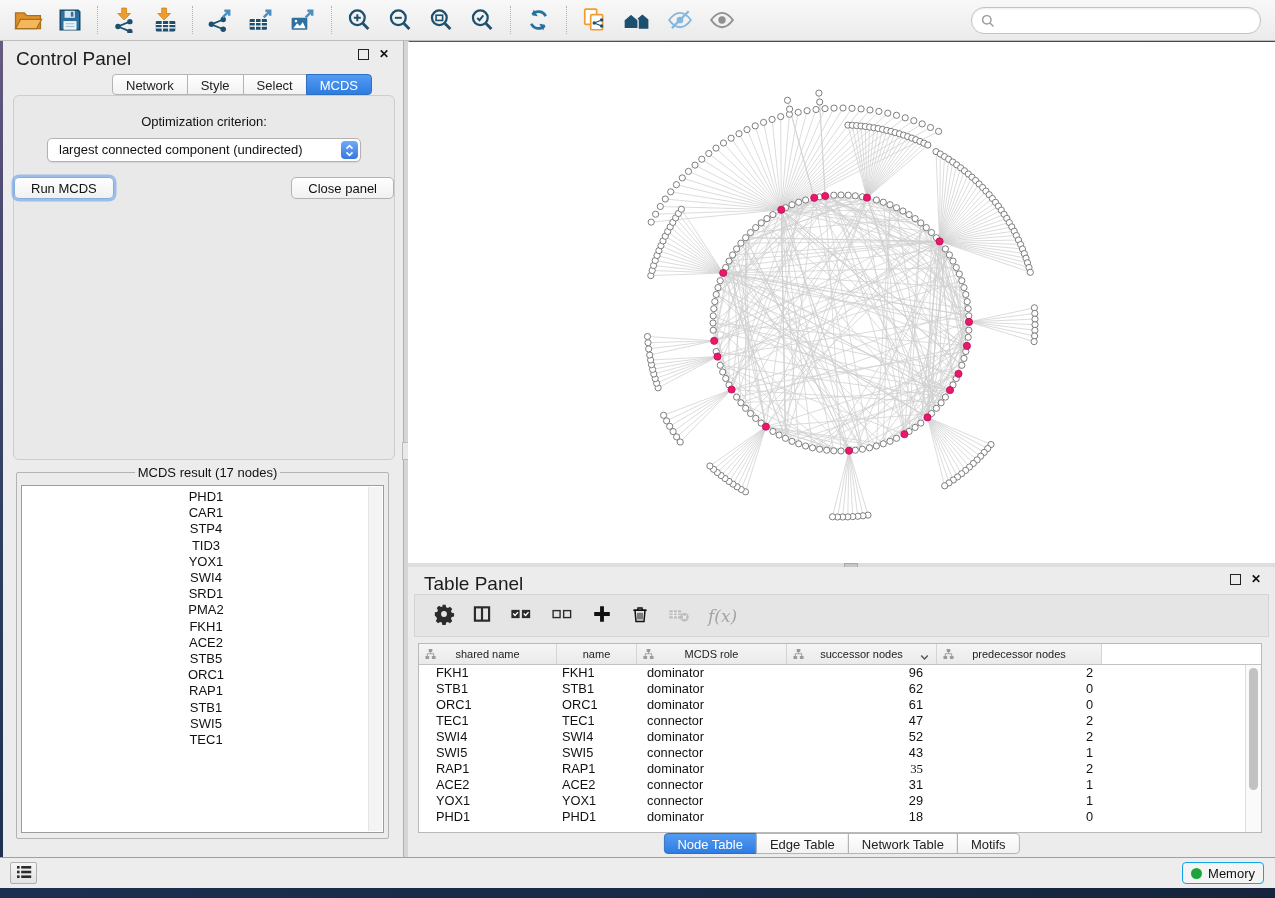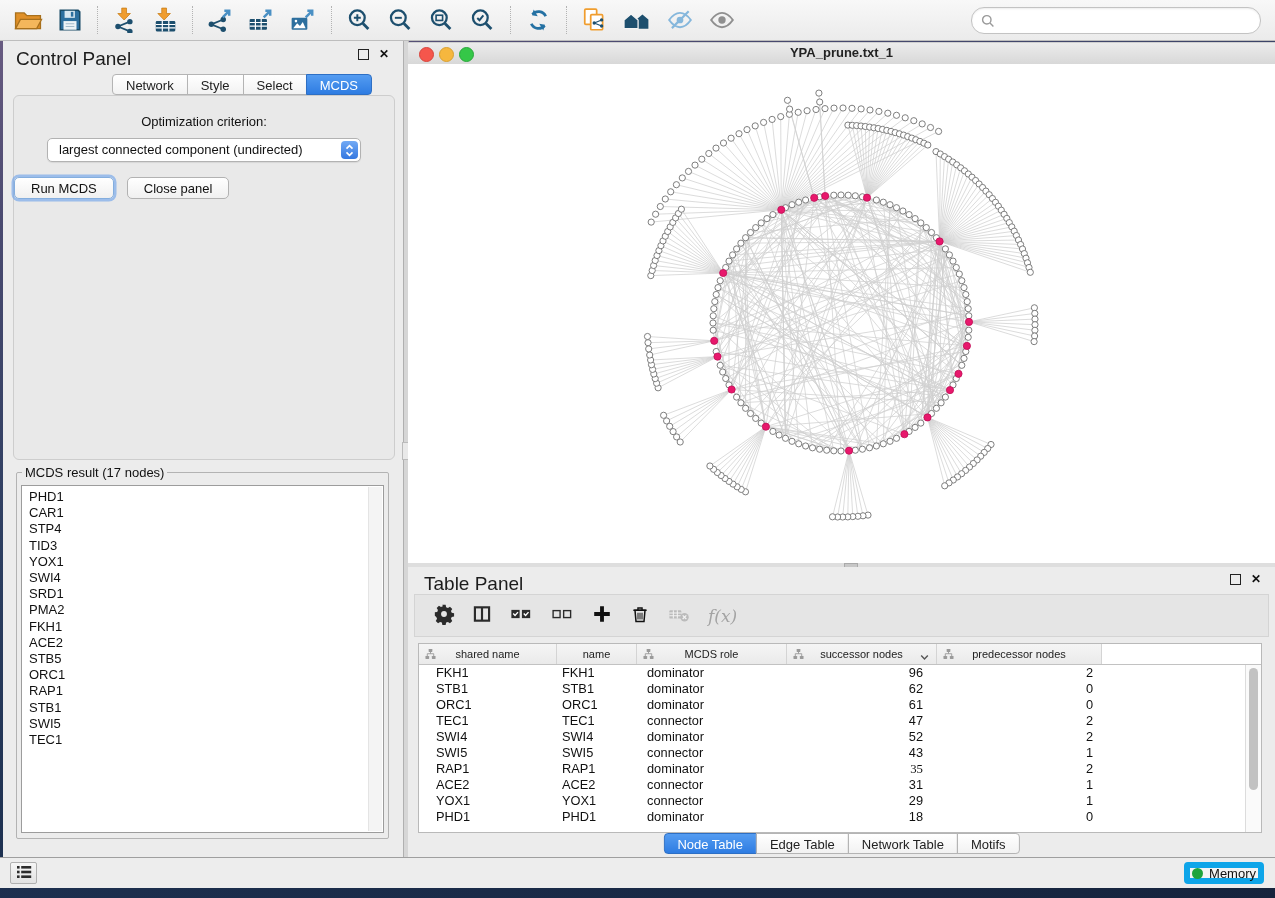--- a/index.html
+++ b/index.html
@@ -43,27 +43,27 @@
   #cp-tabs{position:absolute;top:33px;left:50%;transform:translateX(-50%);z-index:2;margin-left:39px;}
 
   .cp-inner{position:absolute;top:54px;left:10px;right:8px;height:363px;background:#e9e9e9;
     border:1px solid #cdcdcd;border-radius:6px;}
   .opt-label{margin-top:18px;text-align:center;font-size:13px;color:#111;}
   .dropdown{position:relative;width:312px;height:22px;margin:9px auto 0;background:#fff;
     border:1px solid #b2b2b2;border-radius:5px;box-shadow:0 1px 1px rgba(0,0,0,.08);}
   .dd-text{position:absolute;left:11px;top:3px;font-size:13px;color:#111;white-space:nowrap;}
   .dd-step{position:absolute;right:2px;top:2px;width:17px;height:18px;border-radius:4px;
     background:linear-gradient(#72aaf5,#3578e0);display:flex;align-items:center;justify-content:center;}
-  .btn-row{display:flex;justify-content:flex-start;gap:13px;margin-top:15px;}
+  .btn-row{display:flex;justify-content:space-between;gap:13px;margin-top:15px;}
   .mac-btn{height:22px;padding:0 16px;font:13px "Liberation Sans",sans-serif;color:#111;
     background:linear-gradient(#ffffff,#f0f0f0);border:1px solid #b2b2b2;border-radius:5px;}
   .mac-btn.focus{box-shadow:0 0 0 2.5px rgba(105,160,235,.6);border-color:#84aede;}
 
   .mcds-result{position:absolute;left:13px;right:14px;top:424px;bottom:19px;margin:0;
-    border:1px solid #b3b3b3;border-radius:2px;padding:0;}
+    border:1px solid #b3b3b3;border-radius:2px;padding:0;text-align:center;}
   .mcds-result legend{font-size:13px;color:#111;margin-left:5px;padding:0 3px;}
   .result-list{position:absolute;left:4px;right:4px;top:5px;bottom:5px;background:#fff;
     border:1px solid #9c9c9c;overflow:hidden;}
   #mcds-items{padding:3px 0 0 7px;}
   .mcds-item{font-size:13px;line-height:16.2px;color:#111;}
   .list-track{position:absolute;top:1px;right:1px;bottom:1px;width:13px;background:#f4f4f4;border-left:1px solid #e4e4e4;}
 
   
   .v-split{position:absolute;left:403px;width:4px;top:0;bottom:0;background:#d6d6d6;
     border-left:1px solid #b0b0b0;border-right:1px solid #b0b0b0;}
@@ -102,22 +102,22 @@
   .t-row{display:flex;height:16px;}
   .t-cell{font-size:12.8px;color:#111;box-sizing:border-box;line-height:16px;white-space:nowrap;overflow:hidden;}
   .tbl-scroll{position:absolute;top:21px;right:0;width:15px;bottom:0;background:#fafafa;border-left:1px solid #dcdcdc;}
   .tbl-scroll .thumb{position:absolute;top:3px;left:2.5px;width:9px;height:122px;background:#c2c2c2;border-radius:5px;}
   #tbl-tabs{position:absolute;bottom:4px;left:50%;transform:translateX(-50%);}
 
   
   .status-bar{position:absolute;bottom:0;left:0;right:0;height:30px;background:#ededed;border-top:1px solid #9f9f9f;}
   .sb-list{position:absolute;left:10px;top:4px;width:27px;height:22px;background:linear-gradient(#f6f6f6,#e2e2e2);
     border:1px solid #b0b0b0;border-radius:2px;display:flex;align-items:center;justify-content:center;}
-  .sb-mem{position:absolute;right:11px;top:4px;height:22px;padding:0 2px;display:flex;align-items:center;gap:6px;
-    background:#f4f4f4;border:6px solid #0ea5e9;border-radius:4px;font:13px "Liberation Sans",sans-serif;color:#111;}
+  .sb-mem{position:absolute;right:11px;top:4px;height:22px;padding:0 8px;display:flex;align-items:center;gap:6px;
+    background:#f4f4f4;border:1px solid #0ea5e9;border-radius:4px;font:13px "Liberation Sans",sans-serif;color:#111;}
   .mem-dot{width:11px;height:11px;border-radius:50%;background:#1fa43c;display:inline-block;}
 </style>
 </head>
 <body>
 
 <div class="screen">
  <div class="app">
 
   <div class="toolbar">
     <div id="tb-groups" class="tb-groups">
@@ -358,26 +358,20 @@
       </fieldset>
     </div>
 
     <div class="v-split">
       <div class="v-grip"></div>
     </div>
 
     <div class="right-col">
 
       <div class="net-window">
-        <div class="net-titlebar">
-          <span class="tl red"></span>
-          <span class="tl yellow"></span>
-          <span class="tl green"></span>
-          <span class="net-title">YPA_prune.txt_1</span>
-        </div>
         <svg id="net-svg" width="867" height="499">
               <g stroke="#8f8f8f" stroke-width="0.75" opacity="0.42">
                 <line x1="315.2" y1="209.0" x2="560.2" y2="244.7"></line>
                 <line x1="315.2" y1="209.0" x2="560.8" y2="251.8"></line>
                 <line x1="315.2" y1="209.0" x2="537.4" y2="333.1"></line>
                 <line x1="315.2" y1="209.0" x2="548.3" y2="314.5"></line>
                 <line x1="315.2" y1="209.0" x2="377.5" y2="374.3"></line>
                 <line x1="315.2" y1="209.0" x2="560.8" y2="266.2"></line>
                 <line x1="315.2" y1="209.0" x2="317.7" y2="203.5"></line>
                 <line x1="315.2" y1="209.0" x2="560.8" y2="251.8"></line>

